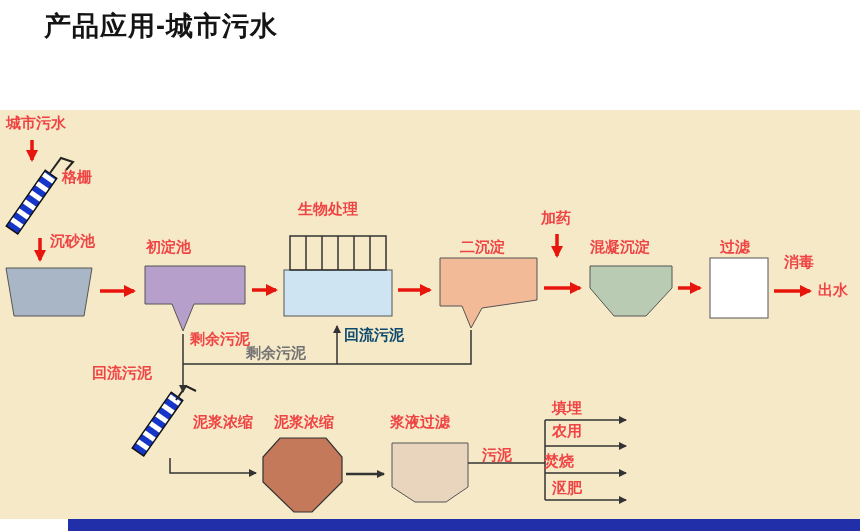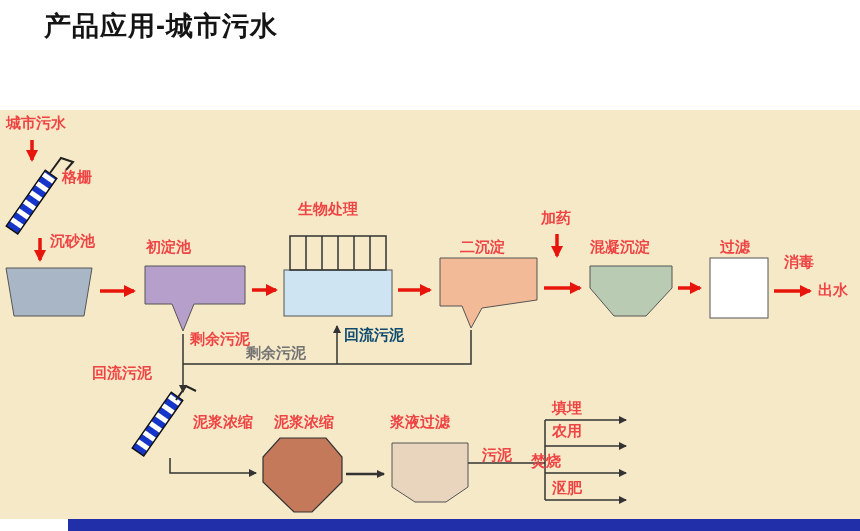--- a/index.html
+++ b/index.html
@@ -112,16 +112,16 @@
   <div class="lbl" style="left:190px;top:330px">剩余污泥</div>
   <div class="lbl" style="left: 344px; top: 326px; color: #0c4a6e; text-align: center;">回流污泥</div>
   <div class="lbl" style="left: 246px; top: 344px; color: #737373;">剩余污泥</div>
   <div class="lbl" style="left:92px;top:364px">回流污泥</div>
   <div class="lbl" style="left:193px;top:413px">泥浆浓缩</div>
   <div class="lbl" style="left:274px;top:413px">泥浆浓缩</div>
   <div class="lbl" style="left:390px;top:413px">浆液过滤</div>
   <div class="lbl" style="left:482px;top:446px">污泥</div>
   <div class="lbl" style="left:552px;top:399px">填埋</div>
   <div class="lbl" style="left:552px;top:422px">农用</div>
-  <div class="lbl" style="left:531px;top:452px">焚烧</div>
+  <div class="lbl" style="left:544px;top:452px">焚烧</div>
   <div class="lbl" style="left:552px;top:479px">沤肥</div>
 
 </div>
 
 </body></html>

